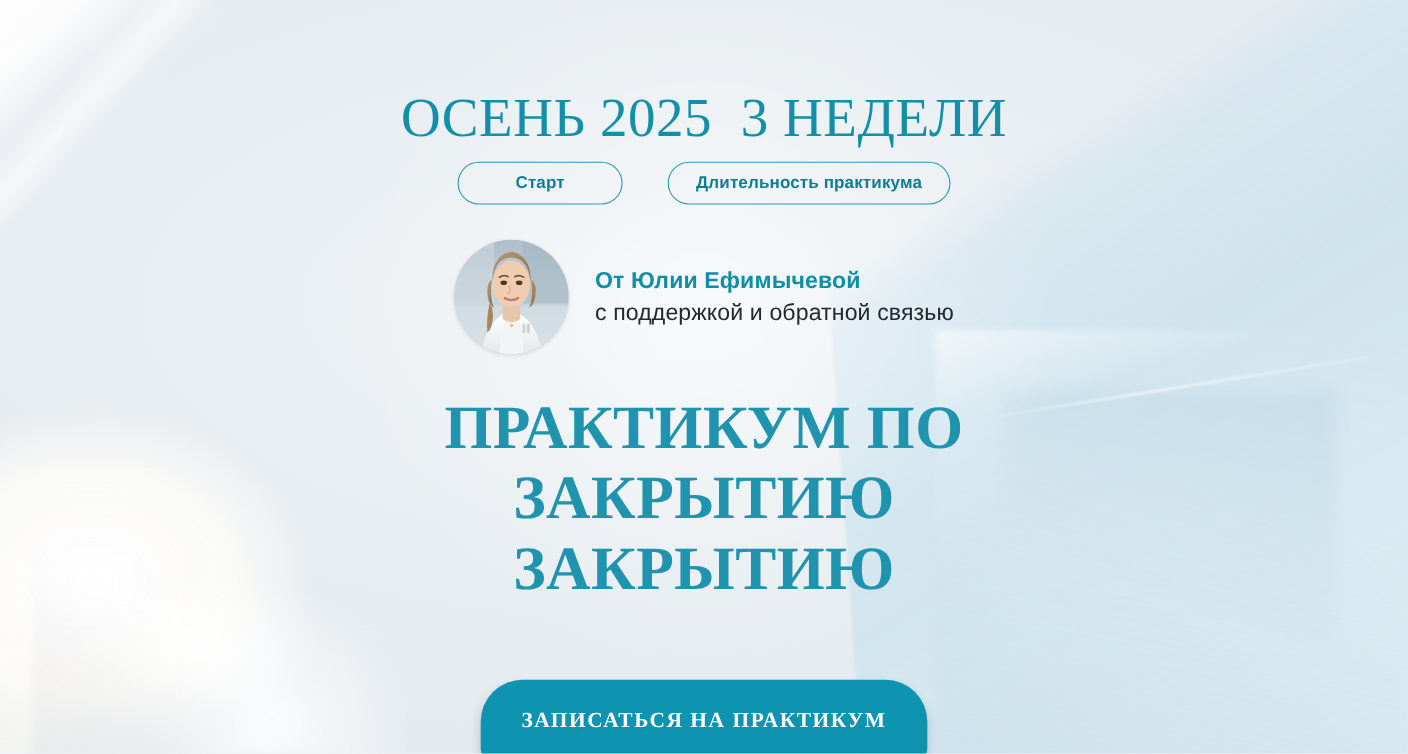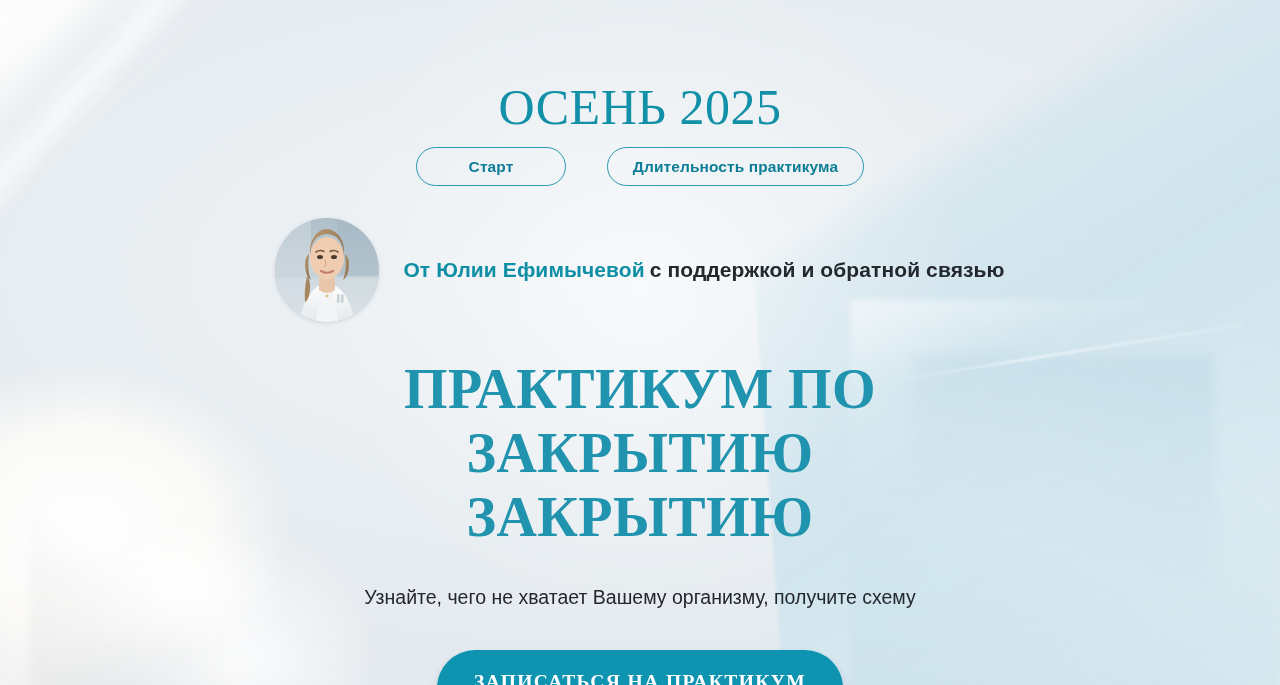--- a/index.html
+++ b/index.html
@@ -212,33 +212,33 @@
     overflow: hidden;
     flex: none;
     box-shadow: 0 1px 4px rgba(80,100,115,0.18);
     background: #c3cfd6;
     position: relative;
   }
   .avatar svg { display: block; width: 104px; height: 104px; }
 
   .author-text {
     display: flex;
-    flex-direction: row;
+    flex-direction: column;
     gap: 5px;
   }
   .author-name {
     color: #0f8fa6;
     font-size: 21px;
     font-weight: 700;
     letter-spacing: 0.1px;
   }
   .author-sub {
     color: #23282d;
     font-size: 21px;
-    font-weight: 700;
+    font-weight: 400;
     letter-spacing: 0.1px;
   }
 
   .main-title {
     margin-top: 36px;
     font-family: "Liberation Serif", "DejaVu Serif", serif;
     font-size: 56px;
     line-height: 1.14;
     color: #2093ae;
     text-align: center;
@@ -288,20 +288,21 @@
   <div class="bg-fabric-right-line"></div>
   <div class="bg-cloth-bl"></div>
   <div class="bg-cloth-bl-2"></div>
   <div class="bg-center-glow"></div>
 </div>
 
 <div class="page">
 
   <div class="headline">
     <span class="h-season">ОСЕНЬ 2025</span>
+    <span class="h-weeks">3 НЕДЕЛИ</span>
   </div>
 
   <div class="pill-row">
     <button class="pill pill-start">Старт</button>
     <button class="pill pill-duration">Длительность практикума</button>
   </div>
 
   <div class="author-row">
     <div class="avatar">
       <svg viewBox="0 0 104 104" xmlns="http://www.w3.org/2000/svg" role="img">
@@ -353,18 +354,17 @@
       <div class="author-sub">с поддержкой и обратной связью</div>
     </div>
   </div>
 
   <h1 class="main-title">
     <span>ПРАКТИКУМ ПО ЗАКРЫТИЮ</span><br>
     <span>ЗАКРЫТИЮ</span>
   </h1>
 
   <p class="description">
-    <span>Узнайте, чего не хватает Вашему организму, получите схему</span>
   </p>
 
   <button class="cta">ЗАПИСАТЬСЯ НА ПРАКТИКУМ</button>
 
 </div>
 
 </body></html>

